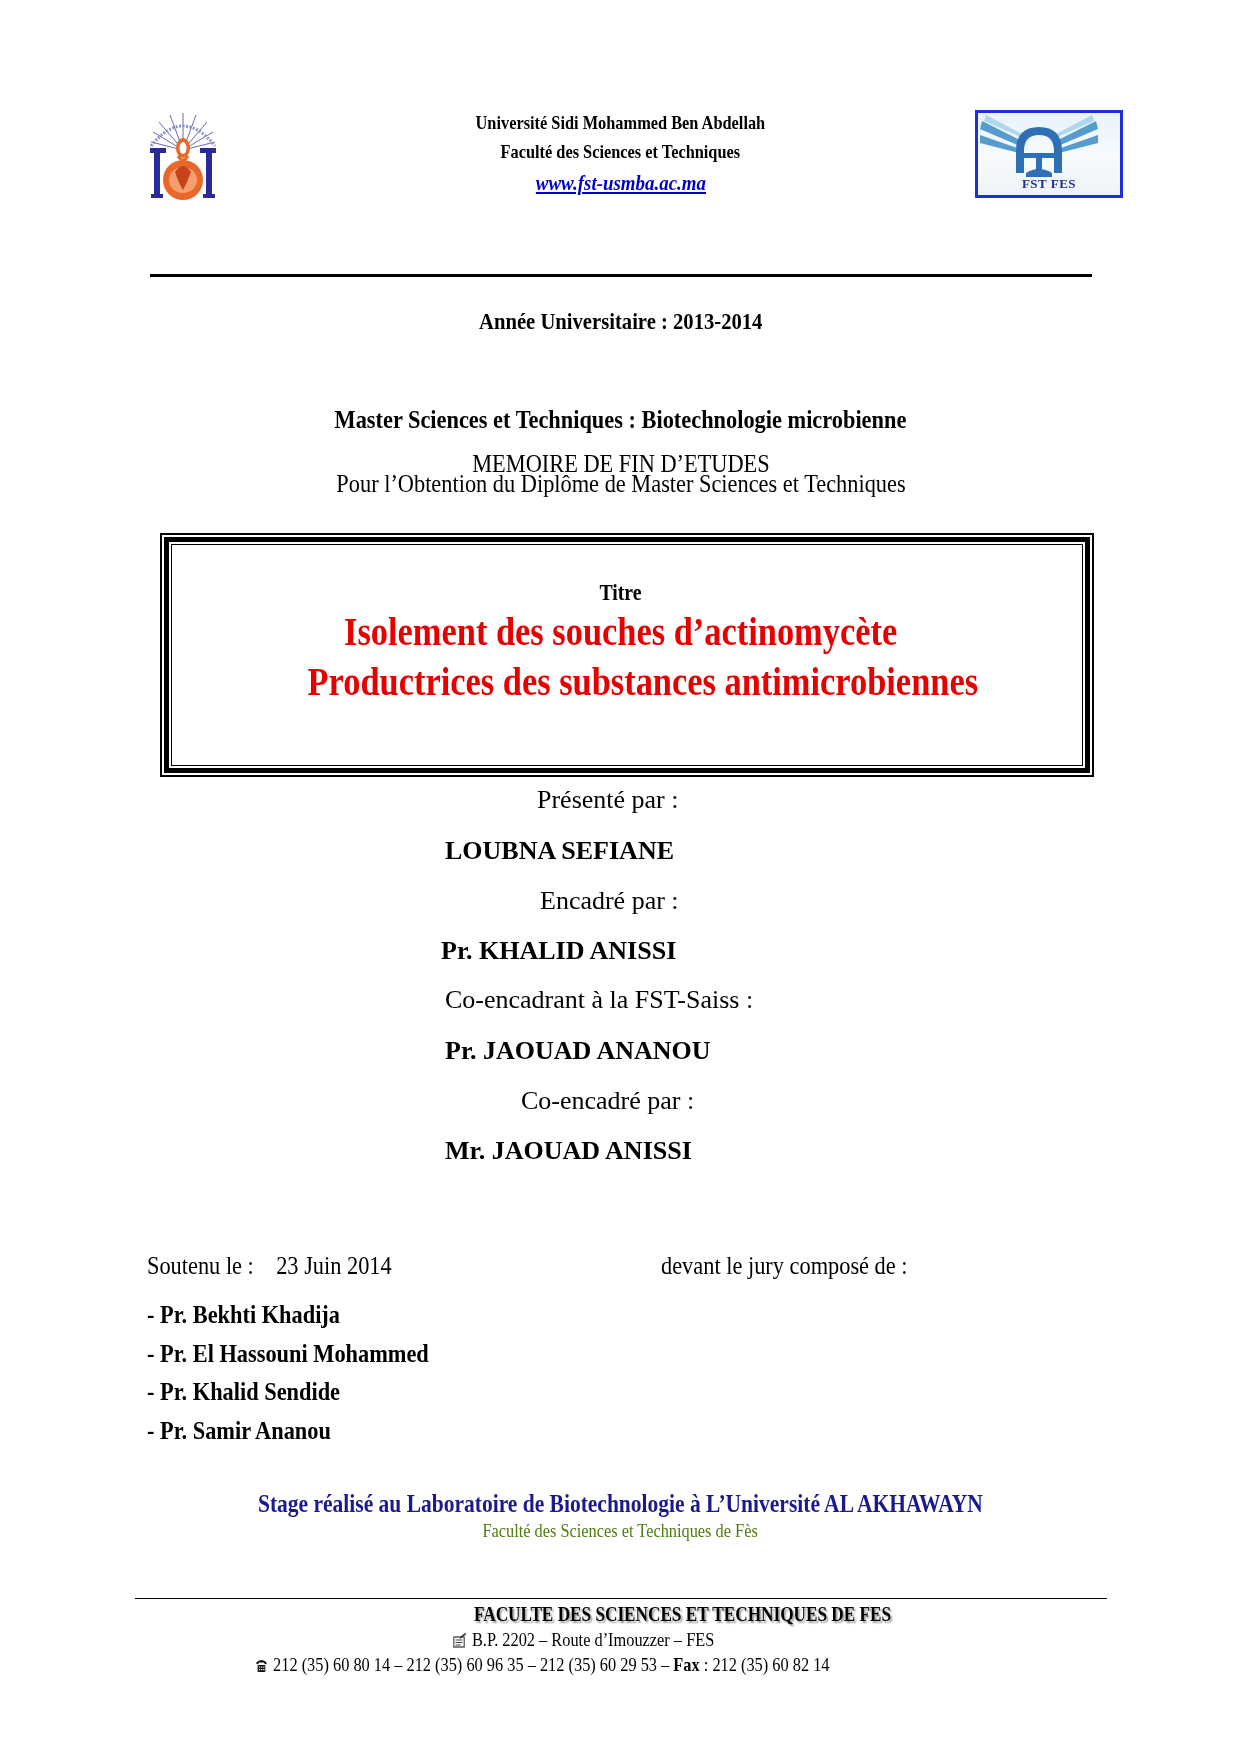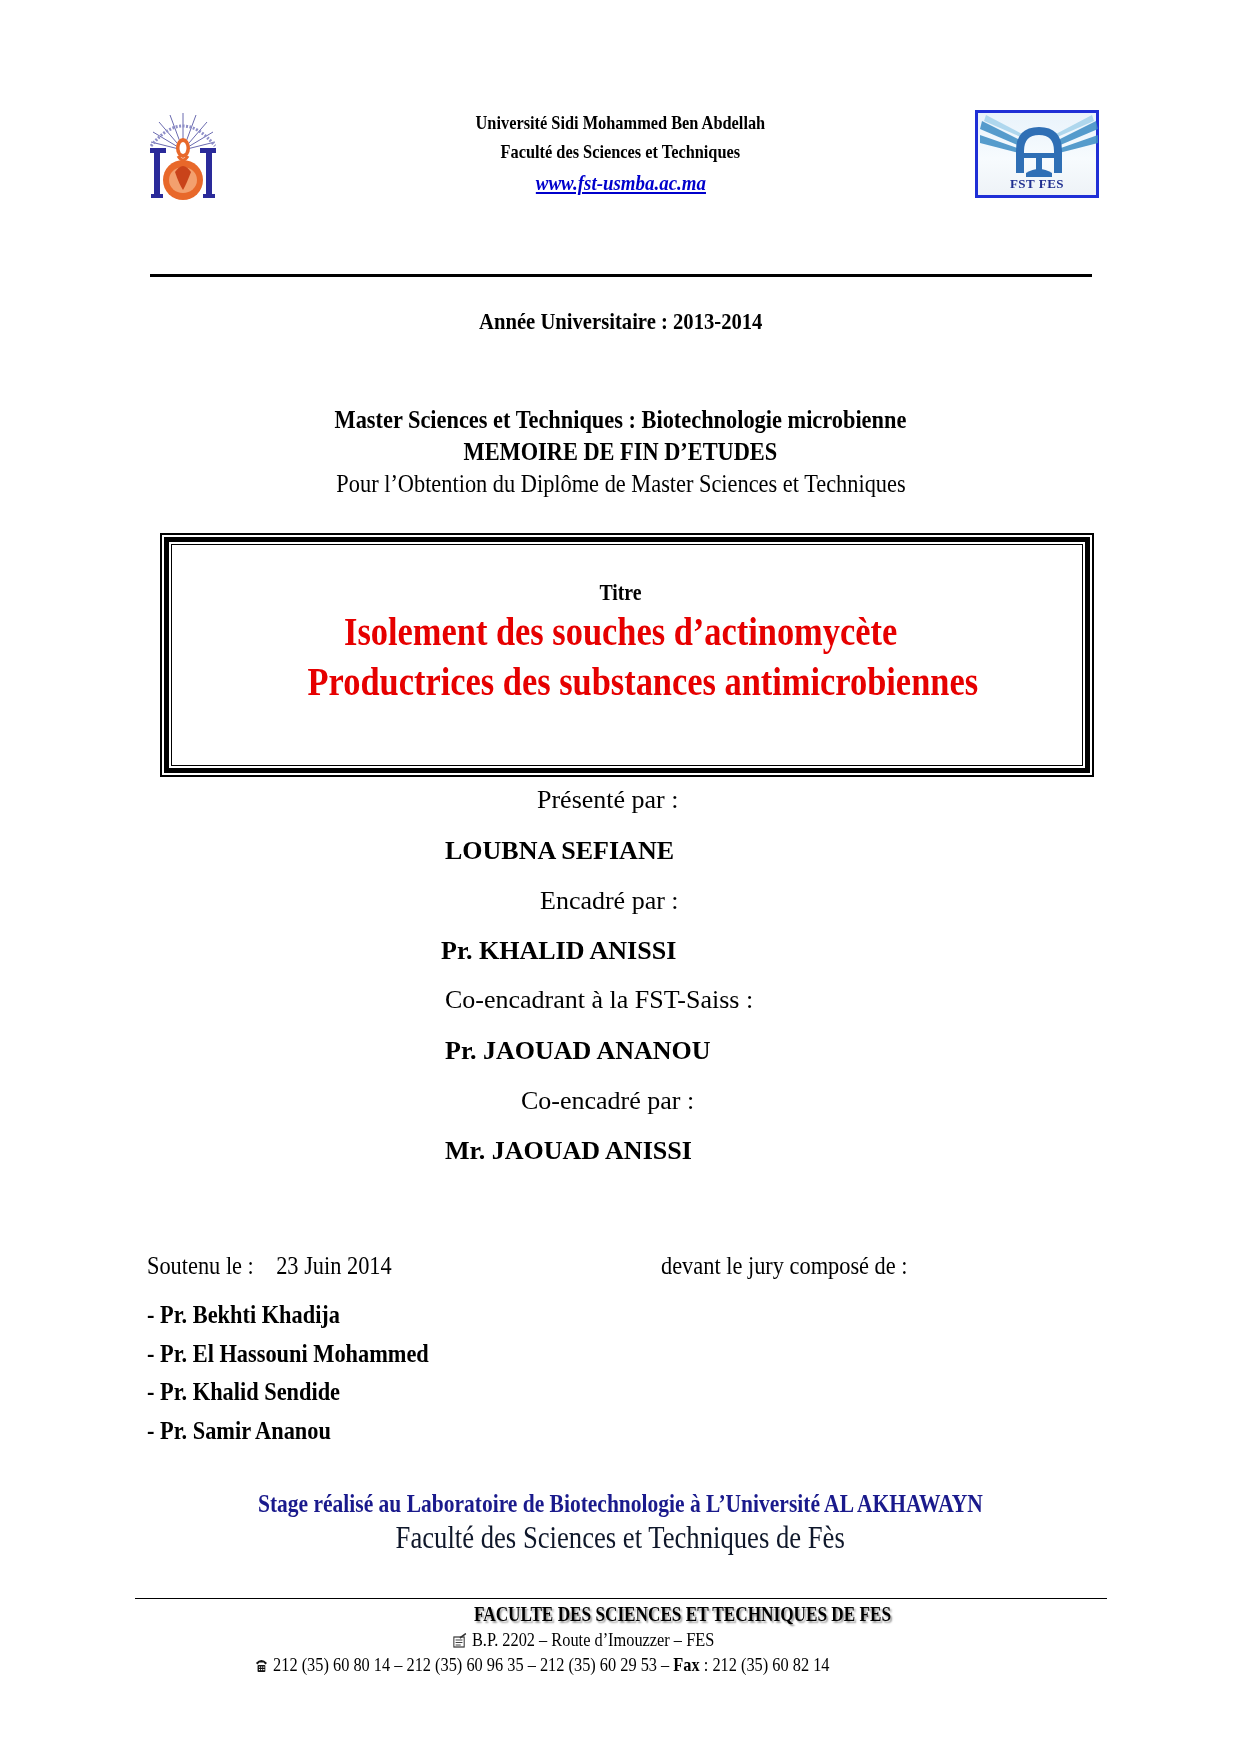--- a/index.html
+++ b/index.html
@@ -31,38 +31,38 @@
     .cond-left {
       display: inline-block;
       transform: scaleX(0.86);
       transform-origin: left center;
     }
     .bold { font-weight: bold; }
 
     
     .logo-left { left: 148px; top: 110px; width: 70px; height: 95px; }
     .logo-right {
-      left: 975px; top: 110px; width: 124px; height: 88px;
+      left: 975px; top: 110px; width: 148px; height: 88px;
       border: 3px solid #1f2fd6;
       box-sizing: border-box;
       background: linear-gradient(180deg, #e9f3fb 0%, #f7fbfe 55%, #eef3f7 100%);
     }
     .hdr-line { font-size: 19px; font-weight: bold; }
     .hdr-link {
       font-size: 22px; font-weight: bold; font-style: italic;
       color: #0000cc; text-decoration: underline;
     }
     .rule-top {
       left: 150px; top: 274px; width: 942px; height: 3px; background: #000;
     }
 
     .annee { font-size: 24px; font-weight: bold; }
 
     .master-1 { font-size: 26px; font-weight: bold; }
-    .master-2 { font-size: 26px; font-weight: bold; }
+    .master-2 { font-size: 26px; font-weight: normal; margin-top: 12px; }
     .master-3 { font-size: 26px; }
 
     
     .frame-outer {
       left: 160px; top: 533px; width: 934px; height: 244px;
       box-sizing: border-box;
       border: 2px solid #000;
     }
     .frame-mid {
       position: absolute; left: 2px; top: 2px; right: 2px; bottom: 2px;
@@ -76,21 +76,21 @@
     .titre-label { font-size: 23px; font-weight: bold; }
     .titre-main { font-size: 40px; font-weight: bold; color: #e60000; }
 
     .role { font-size: 26px; }
     .person { font-size: 26px; font-weight: bold; }
 
     .soutenu { font-size: 26px; }
     .jury-item { font-size: 26px; font-weight: bold; }
 
     .stage-1 { font-size: 25px; font-weight: bold; color: #1a1a8c; }
-    .stage-2 { font-size: 31px; color: #0f172a; }
+    .stage-2 { font-size: 19px; color: #4d7c0f; }
 
     .rule-bottom {
       left: 135px; top: 1598px; width: 972px; height: 1px; background: #000;
     }
     .foot-title {
       font-size: 20px; font-weight: bold;
       text-shadow: 2px 2px 2px #9a9a9a;
     }
     .foot-line { font-size: 19px; }
     .icon-inline {

